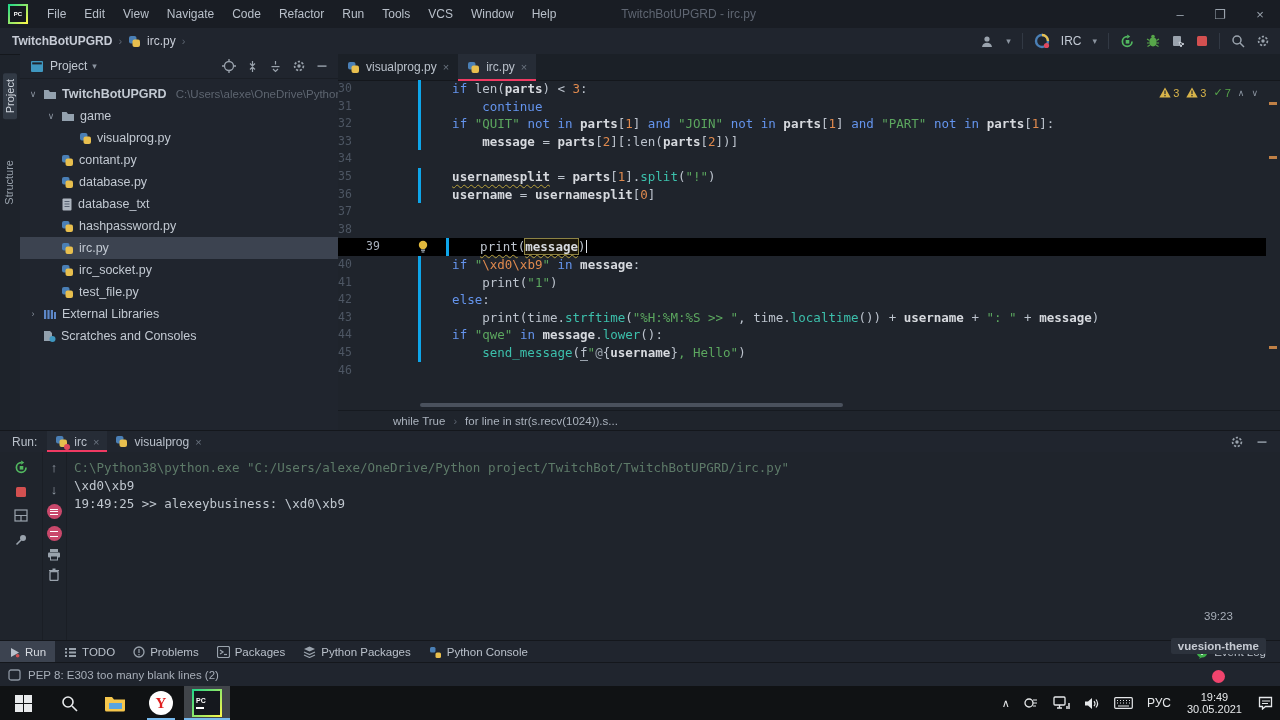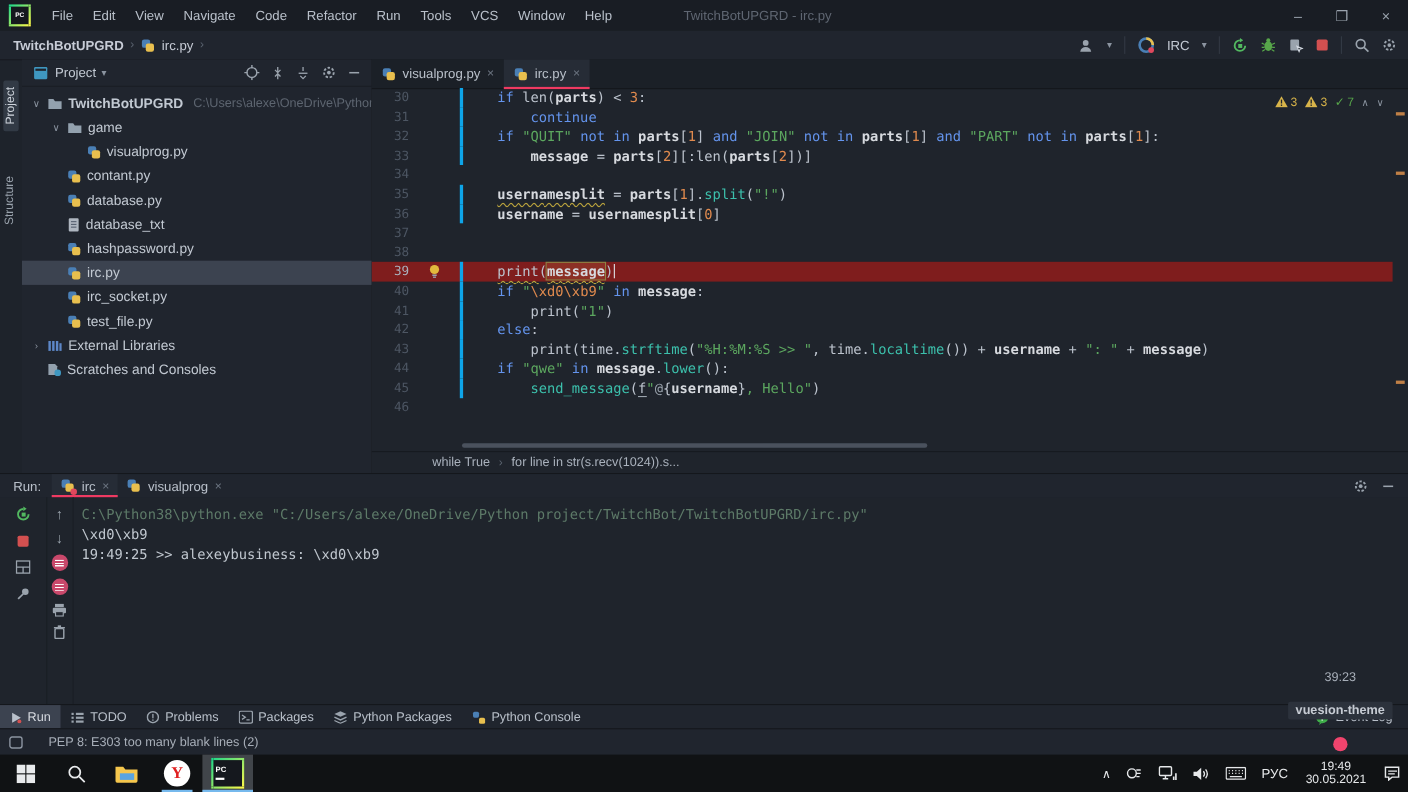--- a/index.html
+++ b/index.html
@@ -55,26 +55,26 @@
 
   
   #editor{position:absolute;left:338px;top:54px;right:0;height:376px;background:#1f242c;}
   #etabs{height:26px;display:flex;background:#1b2027;border-bottom:1px solid #14171c;font-size:12px;}
   .etab{display:flex;align-items:center;gap:6px;padding:0 9px;color:#b9c0ca;position:relative;}
   .etab.active{background:#262c36;}
   .etab.active::after{content:"";position:absolute;left:0;right:0;bottom:-1px;height:2px;background:#ef3a62;}
   .tab-close{color:#6b7480;font-size:11px;}
   #code{position:absolute;left:0;top:26px;right:14px;}
   .cl{height:17.6px;display:flex;align-items:center;font-size:12.5px;line-height:17.6px;}
-  .cl .ln{width:34px;text-align:right;color:#4d5663;font-size:11.5px;flex:none;
+  .cl .ln{width:34px;color:#4d5663;font-size:11.5px;flex:none;
           font-family:"DejaVu Sans Mono",monospace;}
   .cl .gslot{width:46px;flex:none;display:flex;align-items:center;justify-content:center;}
   .cl .src{white-space:pre;font-family:"DejaVu Sans Mono",monospace;color:#bcc3cd;
            border-left:3px solid #0ea5e9;padding-left:1px;}
-  .cl.cur{background:#7f1d1d;}
+  .cl.cur{background:#000000;padding-left:28px;}
   .cl.cur .ln{color:#a9b1bd;}
   .tok-kw{color:#6494ed;}
   .tok-str{color:#5ca75f;}
   .tok-num{color:#e08a4e;}
   .tok-esc{color:#e08a4e;}
   .tok-fn{color:#3cc0ac;}
   .tok-var{color:#d6d9de;font-weight:bold;}
   .tok-dim{color:#9aa3ad;}
   .tok-wavy{text-decoration:underline wavy #b9a23c 1px;text-underline-offset:3px;}
   .tok-ul{border-bottom:1px solid #9aa3ad;}
@@ -114,21 +114,21 @@
   
   #twbar{position:absolute;left:0;top:640px;right:0;height:22px;background:#20252e;border-top:1px solid #14171c;
          display:flex;align-items:center;font-size:11.5px;color:#b9c0ca;}
   .twitem{display:flex;align-items:center;gap:5px;padding:0 9px;height:22px;}
   .twitem.active{background:#3c4350;color:#d6dae0;}
   #twbar .right{margin-left:auto;display:flex;align-items:center;gap:5px;padding-right:14px;}
 
   
   #statusbar{position:absolute;left:0;top:662px;right:0;height:24px;background:#20252e;border-top:1px solid #14171c;
              display:flex;align-items:center;font-size:11.5px;color:#a7aeb8;}
-  #lint{display:flex;align-items:center;gap:23px;padding-left:8px;}
+  #lint{display:flex;align-items:center;gap:7px;padding-left:8px;}
   #statusbar .right{margin-left:auto;display:flex;align-items:center;gap:16px;padding-right:14px;flex-direction:column;}
   #theme-chip{background:#2c323c;padding:2px 7px;border-radius:2px;color:#c6cbd3;font-weight:bold;}
   .pinkdot{width:13px;height:13px;border-radius:50%;background:#f0446d;display:inline-block;}
 
   
   #taskbar{position:absolute;left:0;top:686px;right:0;height:34px;background:#101214;display:flex;align-items:stretch;}
   .tbicon{width:46px;display:flex;align-items:center;justify-content:center;position:relative;}
   .tbicon.running::after{content:"";position:absolute;left:9px;right:9px;bottom:0;height:2px;background:#76b9ed;}
   .tbicon.activeapp{background:#41454a;}
   .tbicon.activeapp::after{content:"";position:absolute;left:0;right:0;bottom:0;height:2px;background:#76b9ed;}

